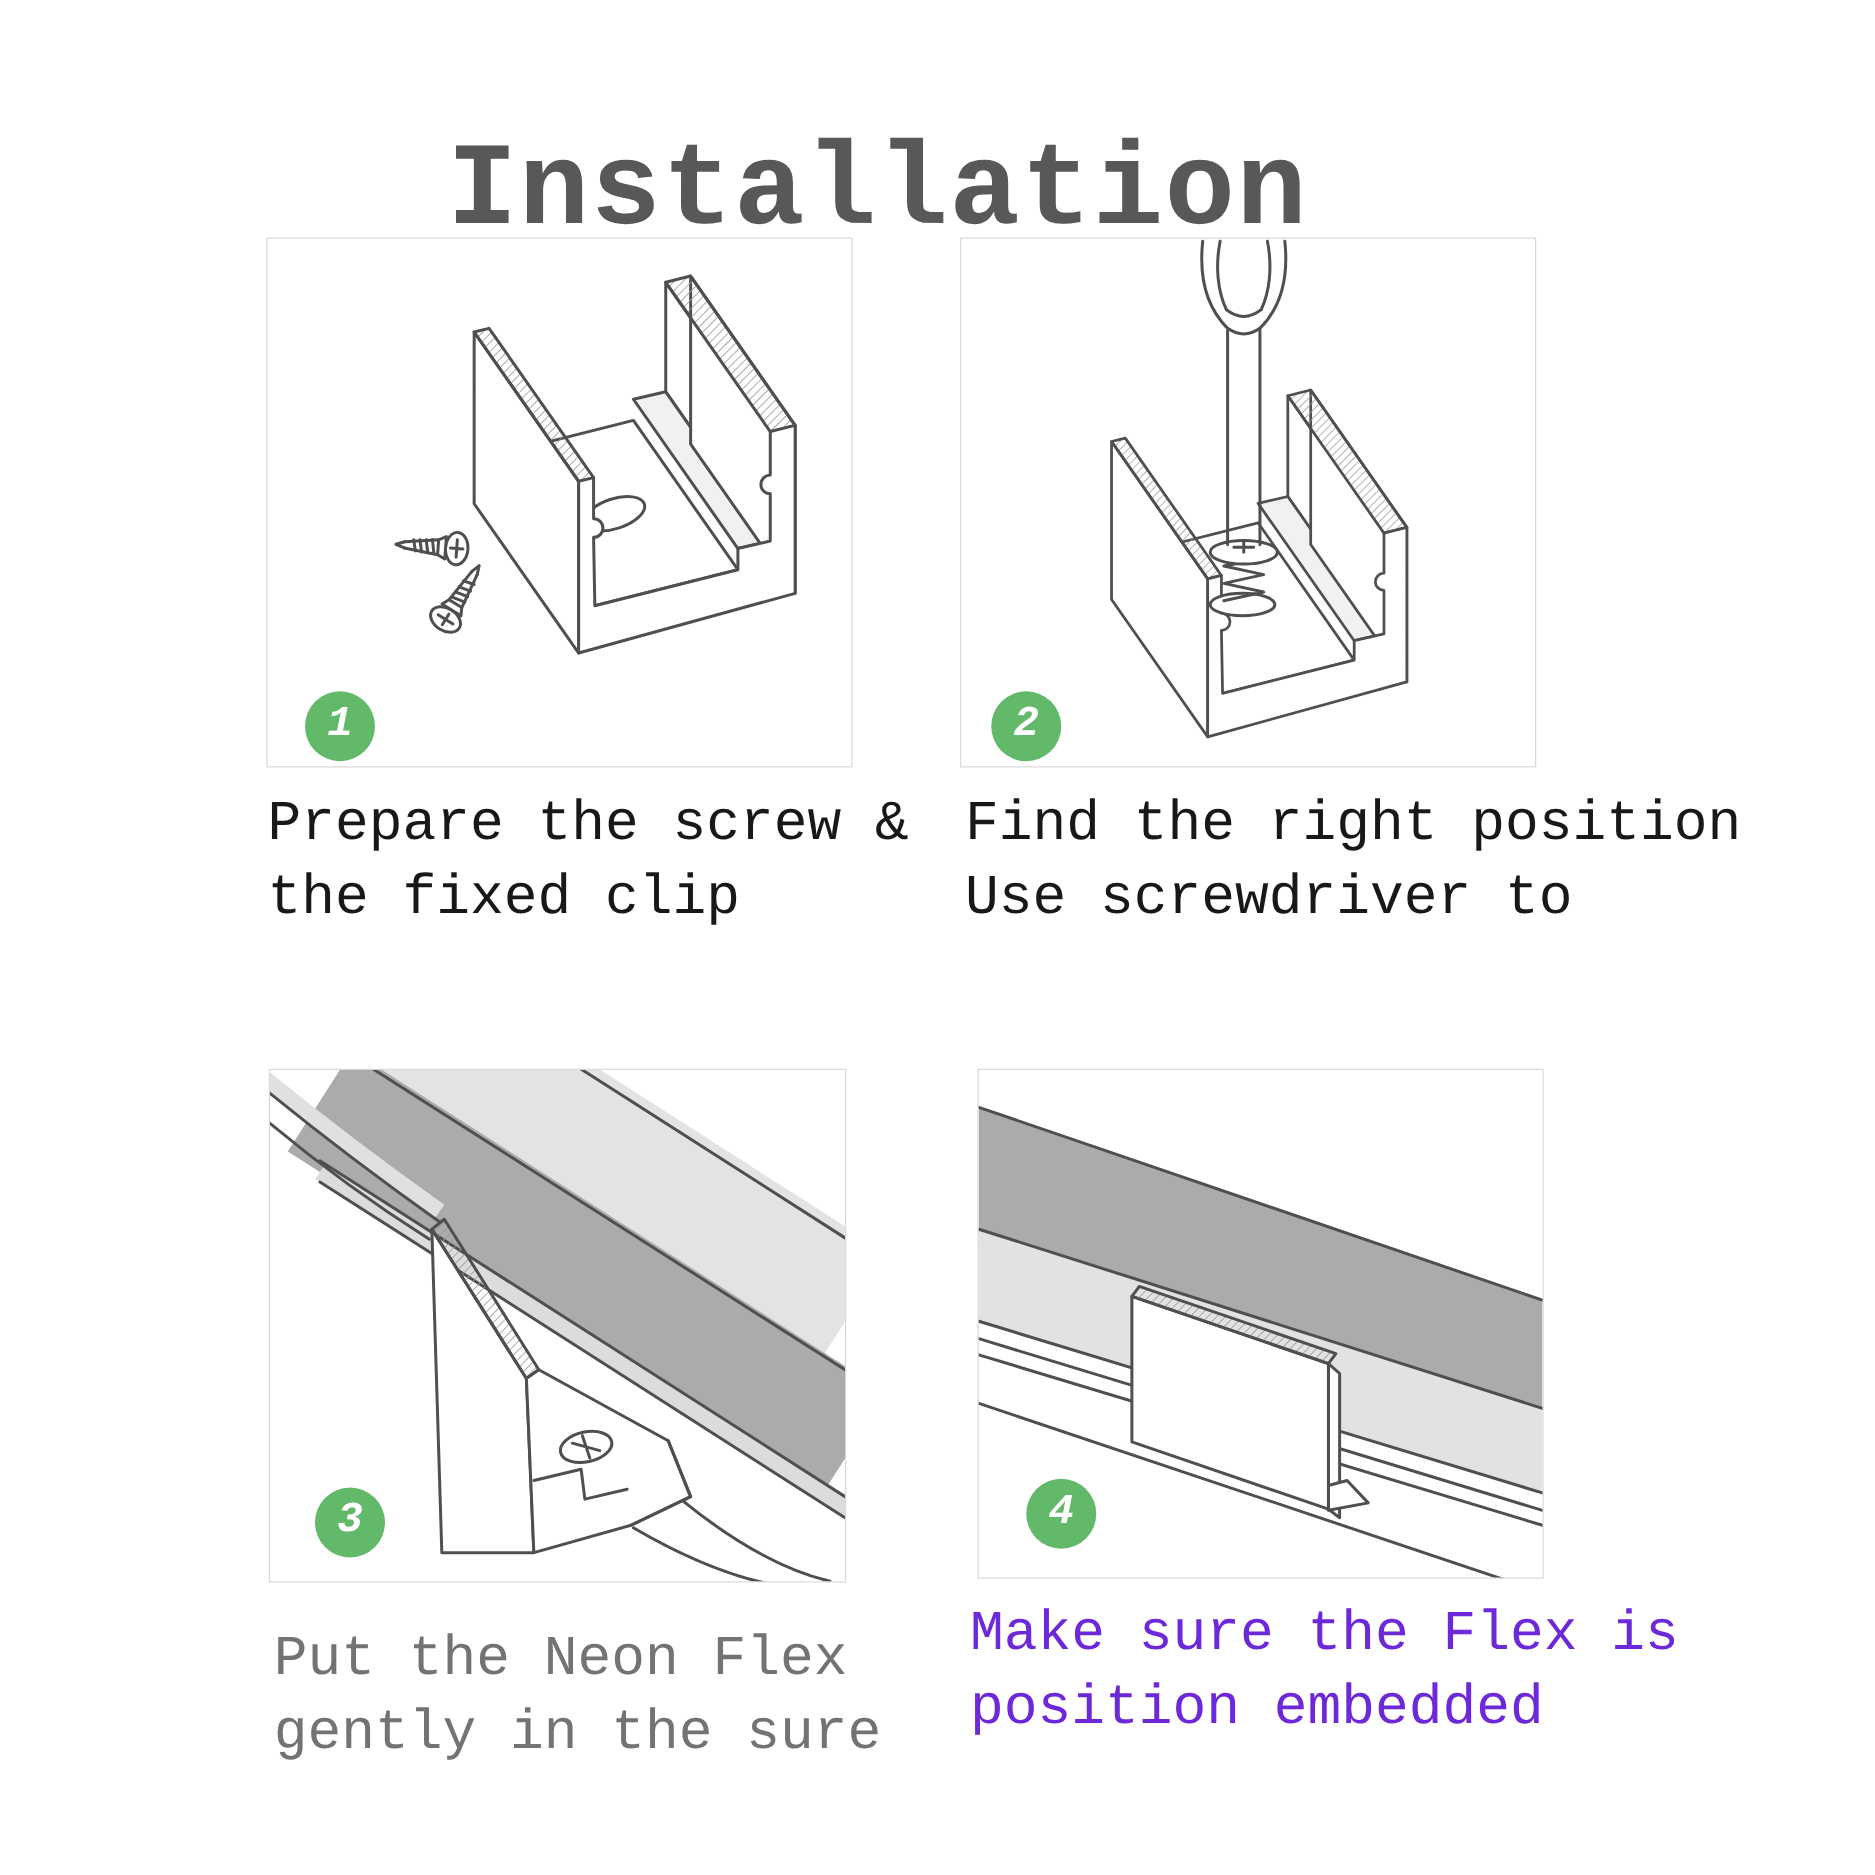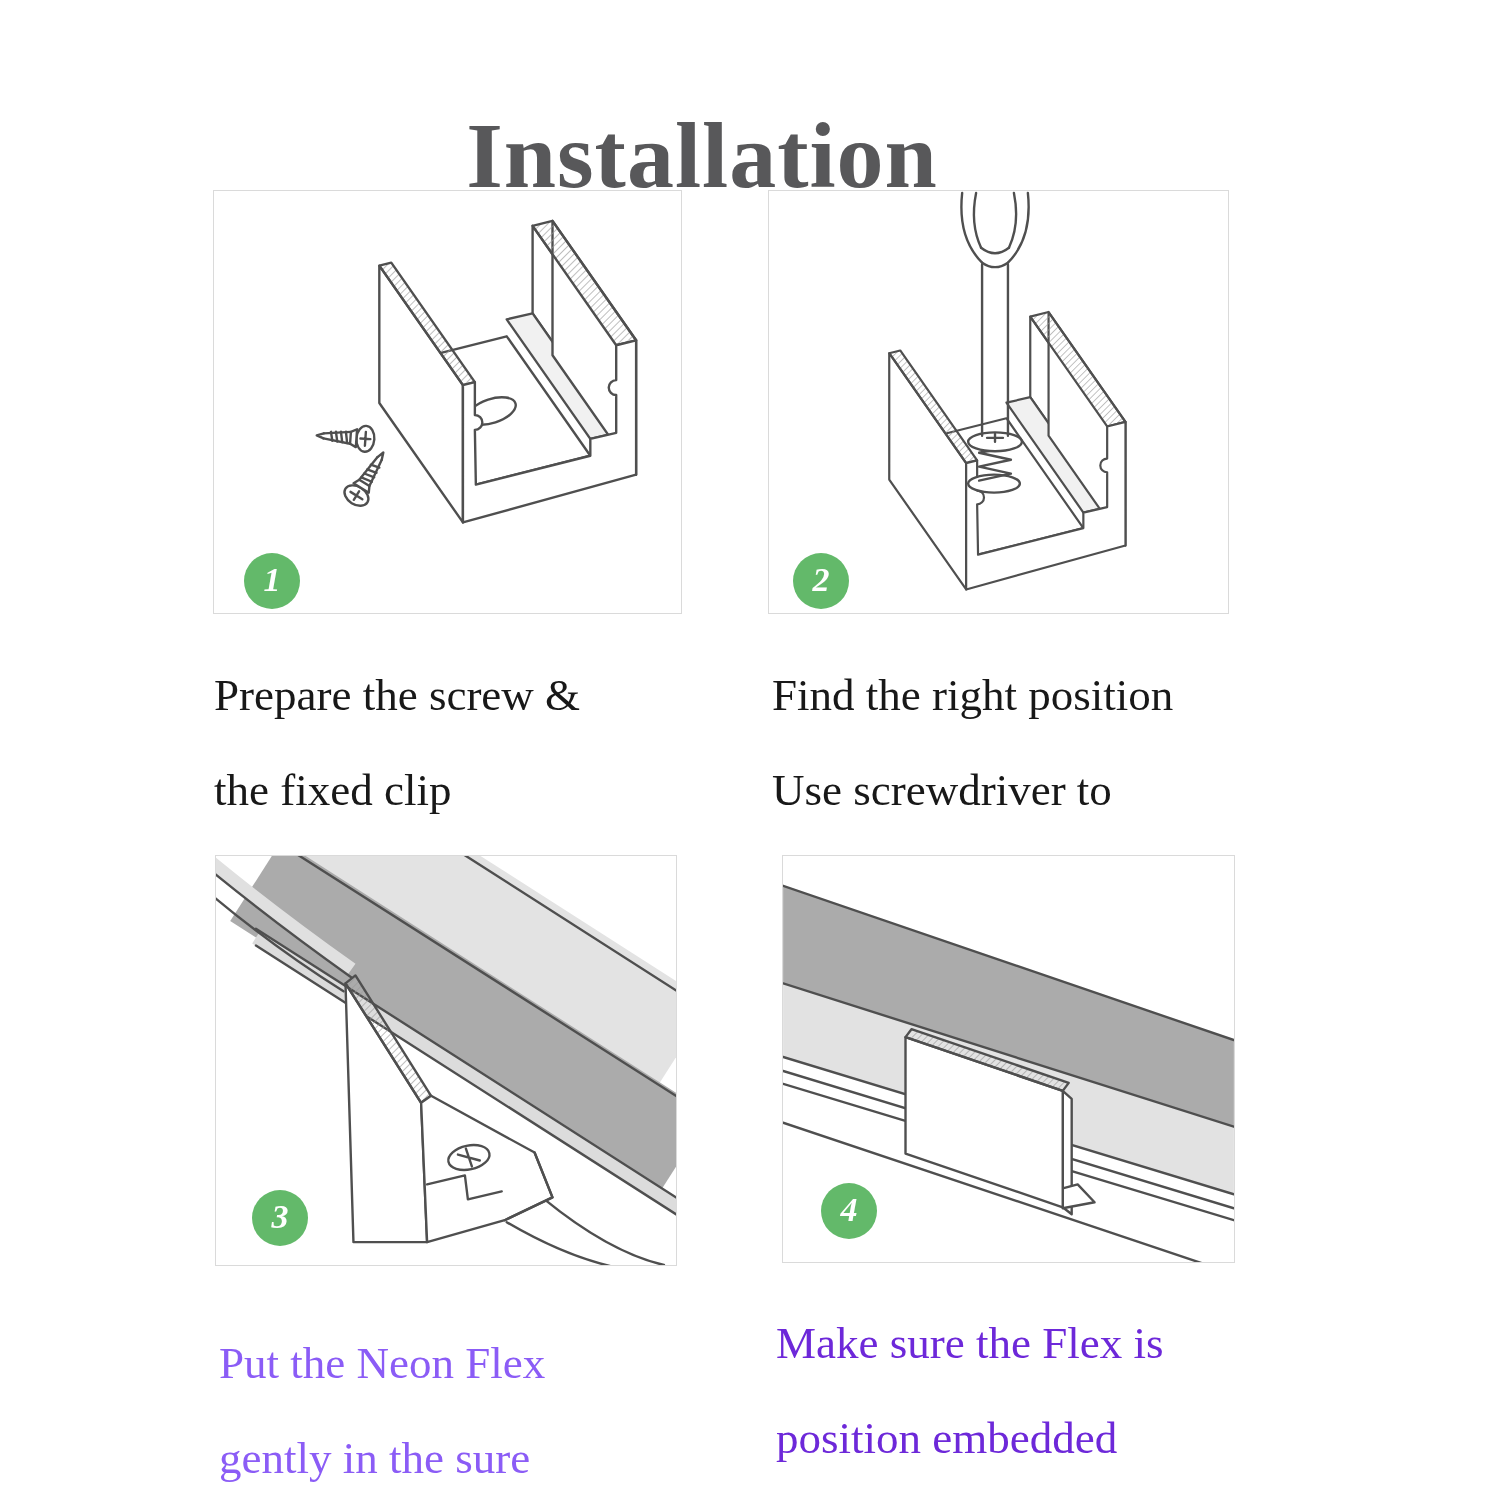--- a/index.html
+++ b/index.html
@@ -1,18 +1,18 @@
 <!DOCTYPE html>
 <html><head>
 <meta charset="utf-8">
 <style>
   html,body{margin:0;padding:0;background:#ffffff;}
   .stage{
     position:relative;width:1404px;height:1500px;background:#ffffff;overflow:hidden;
-    font-family:Liberation Serif, serif;
+    font-family:Liberation Mono, monospace;
   }
   .page-title{
     position:absolute;left:0;right:0;top:38px;text-align:center;
     font-size:94px;font-weight:600;color:#58585a;letter-spacing:1px;
   }
   .panel{
     position:absolute;background:#ffffff;border:1.5px solid #dadada;box-sizing:border-box;
   }
   #panel1{left:213px;top:190px;width:469px;height:424px;}
   #panel2{left:768px;top:190px;width:461px;height:424px;}
@@ -25,21 +25,21 @@
     color:#ffffff;font-size:34px;font-weight:bold;font-style:italic;
     padding-bottom:2px;box-sizing:border-box;
   }
   #badge1{left:30px;top:362px;}
   #badge2{left:24px;top:362px;}
   #badge3{left:36px;top:334px;}
   #badge4{left:38px;top:327px;}
   .caption{
     position:absolute;font-size:45px;line-height:59px;font-weight:500;color:#181818;
   }
-  .caption span{display:block;margin-top:36px;}
+  .caption span{display:block;}
   #caption1{left:214px;top:630px;}
   #caption2{left:772px;top:630px;}
   #caption3{left:219px;top:1298px;}
   #caption4{left:776px;top:1278px;}
   .lineart{stroke:#4f4f4f;stroke-width:2.4;fill:none;stroke-linejoin:round;stroke-linecap:round;}
   .fillw{fill:#ffffff;}
   .fillstep{fill:#f1f1f1;}
 </style>
 </head>
 <body>
@@ -204,21 +204,21 @@
   </figure>
 
   <p class="caption" id="caption1" style="margin: 0px; color: rgb(24, 24, 24);">
     <span>Prepare the screw &amp;</span>
     <span>the fixed clip</span>
   </p>
   <p class="caption" id="caption2" style="margin: 0px; color: rgb(24, 24, 24);">
     <span>Find the right position</span>
     <span>Use screwdriver to</span>
   </p>
-  <p class="caption" id="caption3" style="margin: 0px; color: #8b5cf6;">
+  <p class="caption" id="caption3" style="margin: 0px; color: #737373;">
     <span>Put the Neon Flex</span>
     <span>gently in the sure</span>
   </p>
   <p class="caption" id="caption4" style="margin: 0px; color: #6d28d9;">
     <span>Make sure the Flex is</span>
     <span>position embedded</span>
   </p>
 
 </div>
 

